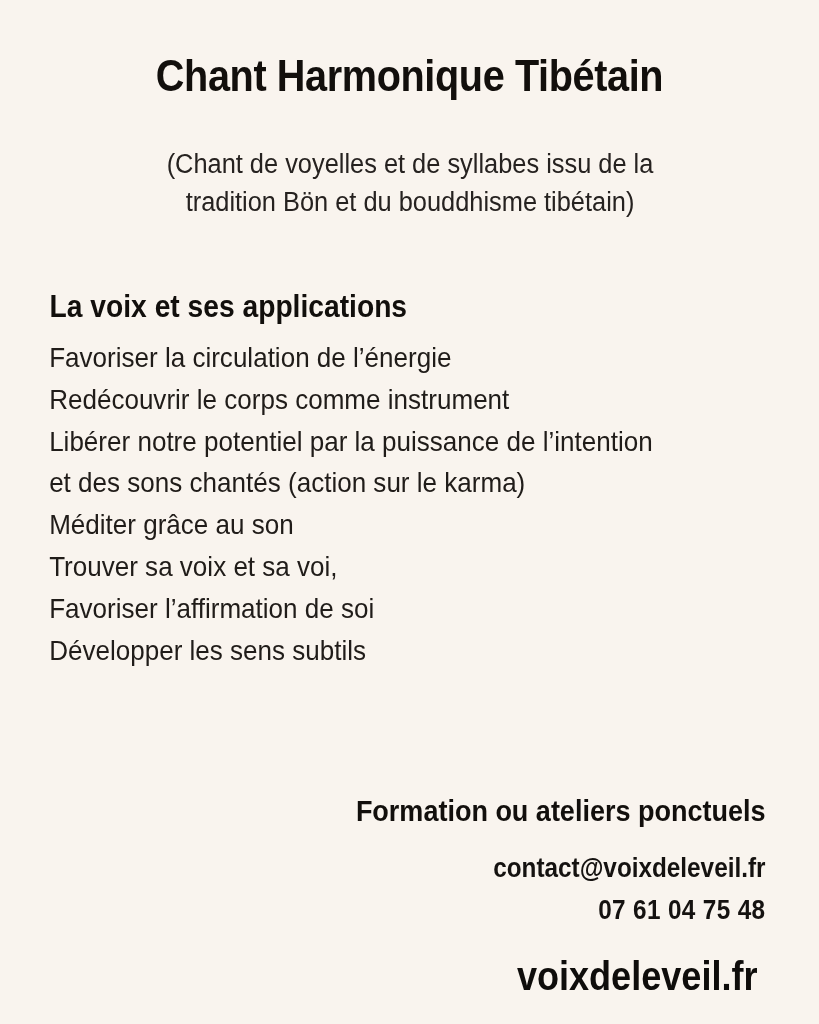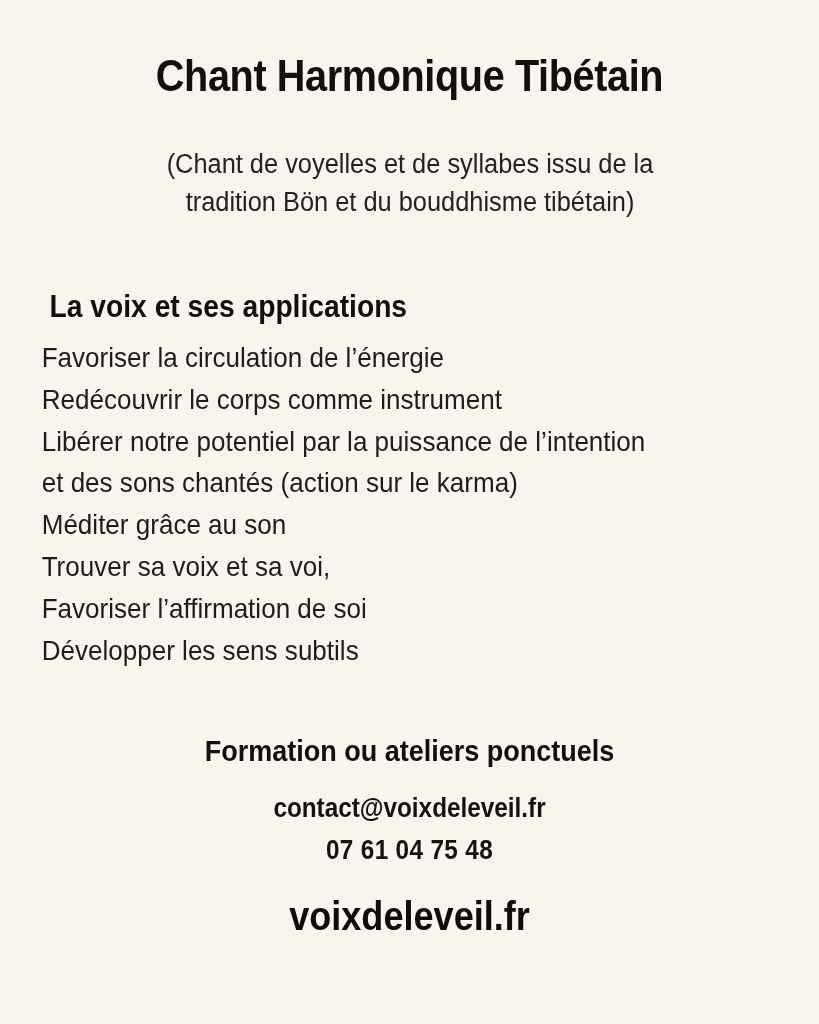--- a/index.html
+++ b/index.html
@@ -76,39 +76,39 @@
     line-height: 1.1;
     color: #120F0C;
     margin: 0 0 13px 0;
     transform: scaleX(0.91);
     transform-origin: center center;
     white-space: nowrap;
   }
 
   .benefit-list {
     list-style: none;
-    margin: 0;
+    margin: 8px;
     padding: 0;
   }
 
   .benefit-list li {
     font-size: 28px;
     font-weight: 400;
     line-height: 1.495;
     color: #201C19;
     white-space: nowrap;
     transform: scaleX(0.93);
     transform-origin: center center;
   }
 
   
   .contact-block {
     width: 100%;
-    text-align: center;
-    margin-top: 62px;
+    text-align: right;
+    margin-top: 114px;
   }
 
   .contact-heading {
     font-size: 30px;
     font-weight: 700;
     line-height: 1.1;
     color: #120F0C;
     margin: 0;
     transform: scaleX(0.90);
     transform-origin: center center;

